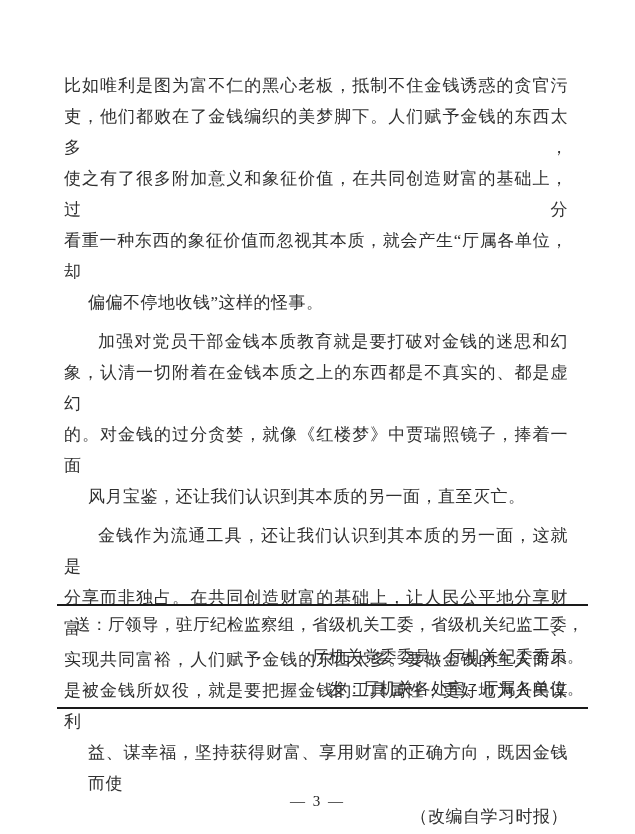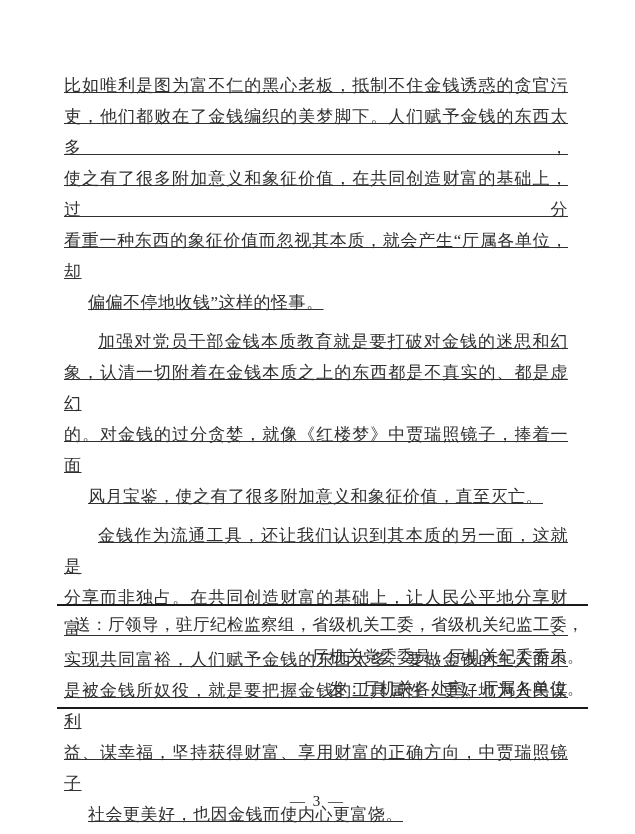--- a/index.html
+++ b/index.html
@@ -26,21 +26,20 @@
     font-size: 17px;
     line-height: 31px;
     letter-spacing: 0.5px;
   }
   .para { margin: 0; }
   .para + .para { margin-top: 8px; }
   .tline {
     text-align: justify;
     text-align-last: justify;
     white-space: normal;
-    text-decoration: underline;
   }
   .para .tline:last-child { text-align-last: left; margin-left: 24px; }
   .para.indent .tline:first-child { text-indent: 2em; }
   .attribution {
     margin-top: 2px;
     text-align: right;
     font-size: 17px;
     line-height: 31px;
   }
   
@@ -86,29 +85,28 @@
         <div class="tline">比如唯利是图为富不仁的黑心老板，抵制不住金钱诱惑的贪官污</div>
         <div class="tline">吏，他们都败在了金钱编织的美梦脚下。人们赋予金钱的东西太多，</div>
         <div class="tline">使之有了很多附加意义和象征价值，在共同创造财富的基础上，过分</div>
         <div class="tline">看重一种东西的象征价值而忽视其本质，就会产生“厅属各单位，却</div>
         <div class="tline">偏偏不停地收钱”这样的怪事。</div>
       </div>
       <div class="para indent">
         <div class="tline">加强对党员干部金钱本质教育就是要打破对金钱的迷思和幻</div>
         <div class="tline">象，认清一切附着在金钱本质之上的东西都是不真实的、都是虚幻</div>
         <div class="tline">的。对金钱的过分贪婪，就像《红楼梦》中贾瑞照镜子，捧着一面</div>
-        <div class="tline">风月宝鉴，使之有了很多附加意义和象征价值，直至灭亡。</div>
+        <div class="tline">风月宝鉴，还让我们认识到其本质的另一面，直至灭亡。</div>
       </div>
       <div class="para indent">
         <div class="tline">金钱作为流通工具，还让我们认识到其本质的另一面，这就是</div>
         <div class="tline">分享而非独占。在共同创造财富的基础上，让人民公平地分享财富、</div>
         <div class="tline">实现共同富裕，人们赋予金钱的东西太多。要做金钱的主人而不</div>
         <div class="tline">是被金钱所奴役，就是要把握金钱的工具属性，更好地为人民谋利</div>
-        <div class="tline">益、谋幸福，坚持获得财富、享用财富的正确方向，中贾瑞照镜子</div>
-        <div class="tline">社会更美好，也因金钱而使内心更富饶。</div>
+        <div class="tline">益、谋幸福，坚持获得财富、享用财富的正确方向，既因金钱而使</div>
       </div>
       <div class="attribution">（改编自学习时报）</div>
     </div>
 
   <div class="notes">
     <div class="rule rule-top"></div>
     <div class="notes-lines">
         <div class="nline">送：厅领导，驻厅纪检监察组，省级机关工委，省级机关纪监工委，</div>
         <div class="nline">厅机关党委委员，厅机关纪委委员。</div>
         <div class="nline">发：厅机关各处室、厅属各单位。</div>

